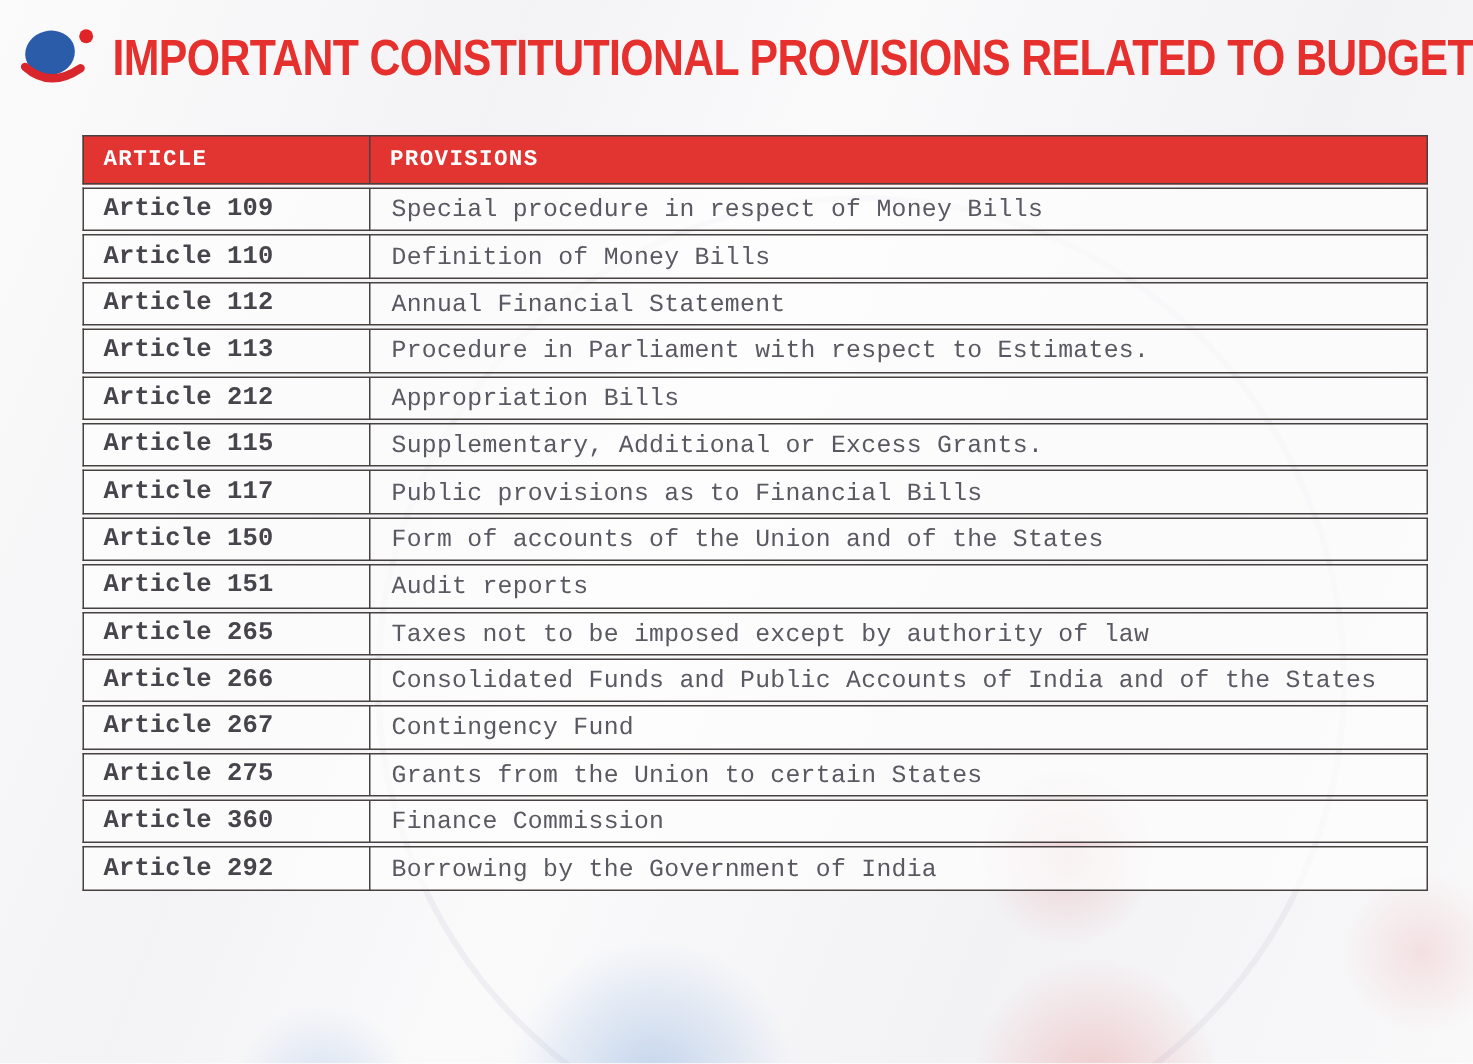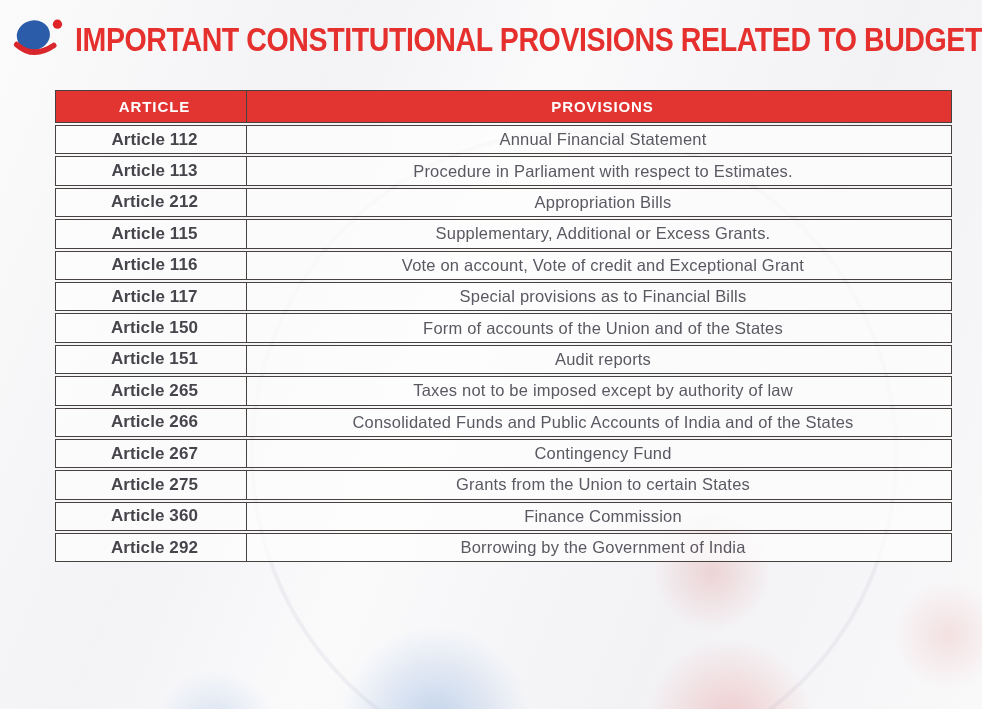--- a/index.html
+++ b/index.html
@@ -29,22 +29,22 @@
   .title {
     margin:0 0 0 9px; font-size:34px; font-weight:800; color:#e5302e;
     letter-spacing:-0.5px; white-space:nowrap;
     transform:scaleX(0.84); transform-origin:left center;
   }
   table.ptable {
     position:absolute; left:55px; top:88px; width:897px; z-index:2;
     border-collapse:separate; border-spacing:0 2px; table-layout:fixed;
   }
   .ptable th, .ptable td {
-    border:1.6px solid #474140; vertical-align:middle; text-align:center;
-    overflow:hidden; white-space:nowrap;
+    border:1.6px solid #474140; vertical-align:middle; text-align:left;
+    overflow:hidden; white-space:nowrap;font-family:Liberation Mono, monospace;
   }
   .ptable th {
     background:#e23431; color:#ffffff; font-size:15px; font-weight:bold;
     letter-spacing:0.9px; height:31px; padding:0 6px 0 13px;
   }
   .ptable td {
     background:rgba(253,253,254,0.72); height:27.4px; padding:0 6px 0 14px;
     font-size:16.5px; color:#5b5861; letter-spacing:0.2px;
   }
   .ptable th.c-article, .ptable td.c-article {
@@ -72,42 +72,46 @@
 
   <table class="ptable">
     <thead>
       <tr>
         <th class="c-article">ARTICLE</th>
         <th class="c-prov">PROVISIONS</th>
       </tr>
     </thead>
     <tbody>
         <tr>
+          <td class="c-article">Article 109</td>
+          <td class="c-prov">Special procedure in respect of Money Bills</td>
+        </tr>
+        <tr>
+          <td class="c-article">Article 110</td>
+          <td class="c-prov">Definition of Money Bills</td>
+        </tr>
+        <tr>
           <td class="c-article">Article 112</td>
           <td class="c-prov">Annual Financial Statement</td>
         </tr>
         <tr>
           <td class="c-article">Article 113</td>
           <td class="c-prov">Procedure in Parliament with respect to Estimates.</td>
         </tr>
         <tr>
           <td class="c-article">Article 212</td>
           <td class="c-prov">Appropriation Bills</td>
         </tr>
         <tr>
           <td class="c-article">Article 115</td>
           <td class="c-prov">Supplementary, Additional or Excess Grants.</td>
         </tr>
         <tr>
-          <td class="c-article">Article 116</td>
-          <td class="c-prov">Vote on account, Vote of credit and Exceptional Grant</td>
-        </tr>
-        <tr>
           <td class="c-article">Article 117</td>
-          <td class="c-prov">Special provisions as to Financial Bills</td>
+          <td class="c-prov">Public provisions as to Financial Bills</td>
         </tr>
         <tr>
           <td class="c-article">Article 150</td>
           <td class="c-prov">Form of accounts of the Union and of the States</td>
         </tr>
         <tr>
           <td class="c-article">Article 151</td>
           <td class="c-prov">Audit reports</td>
         </tr>
         <tr>

